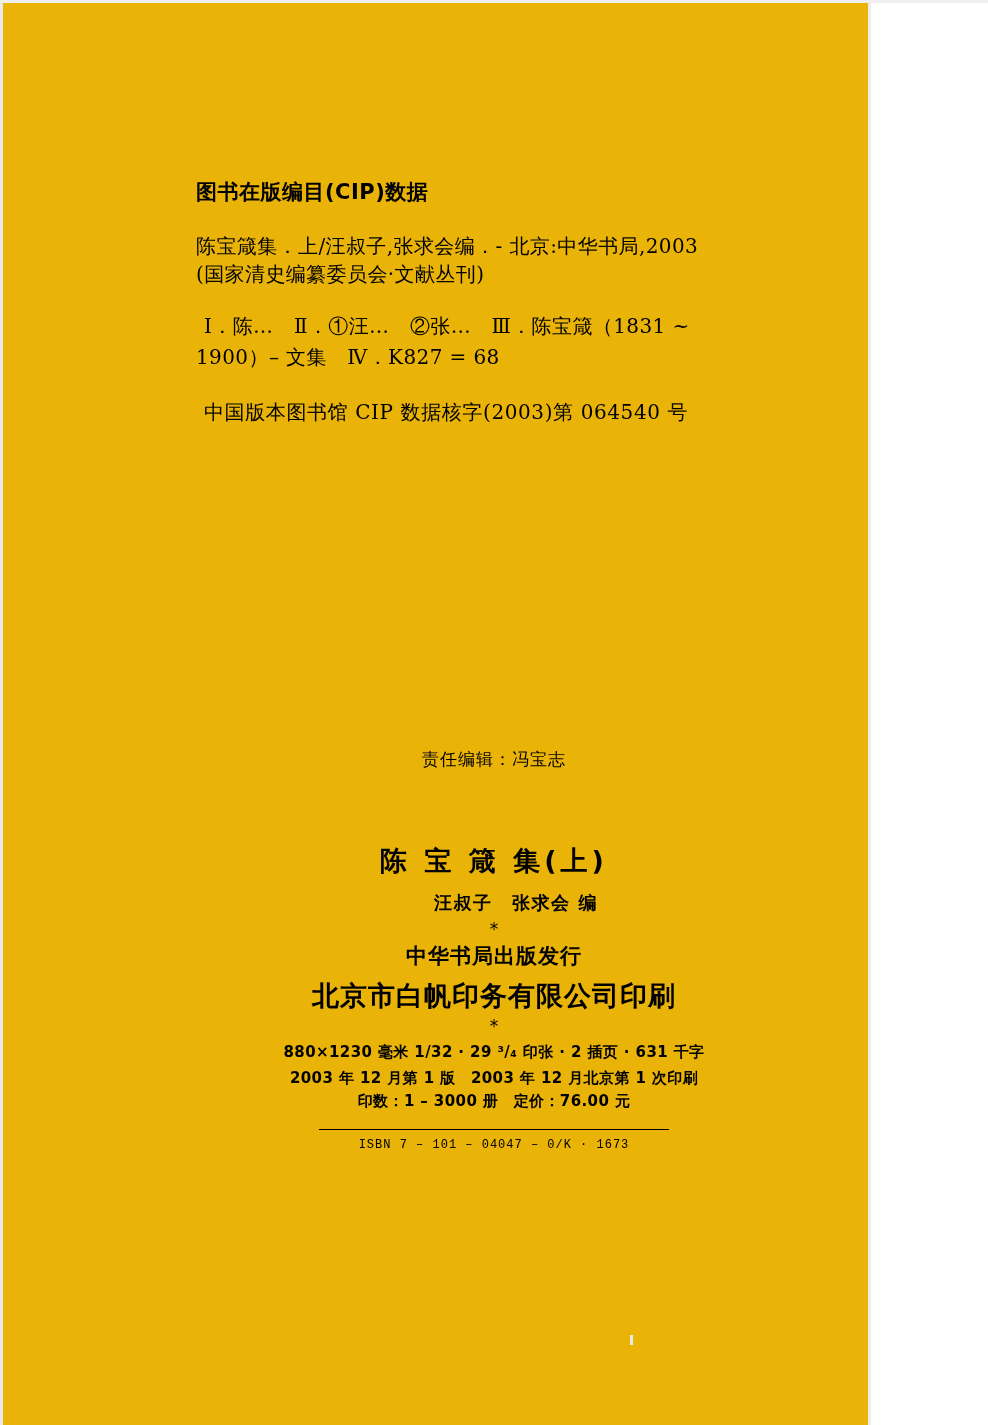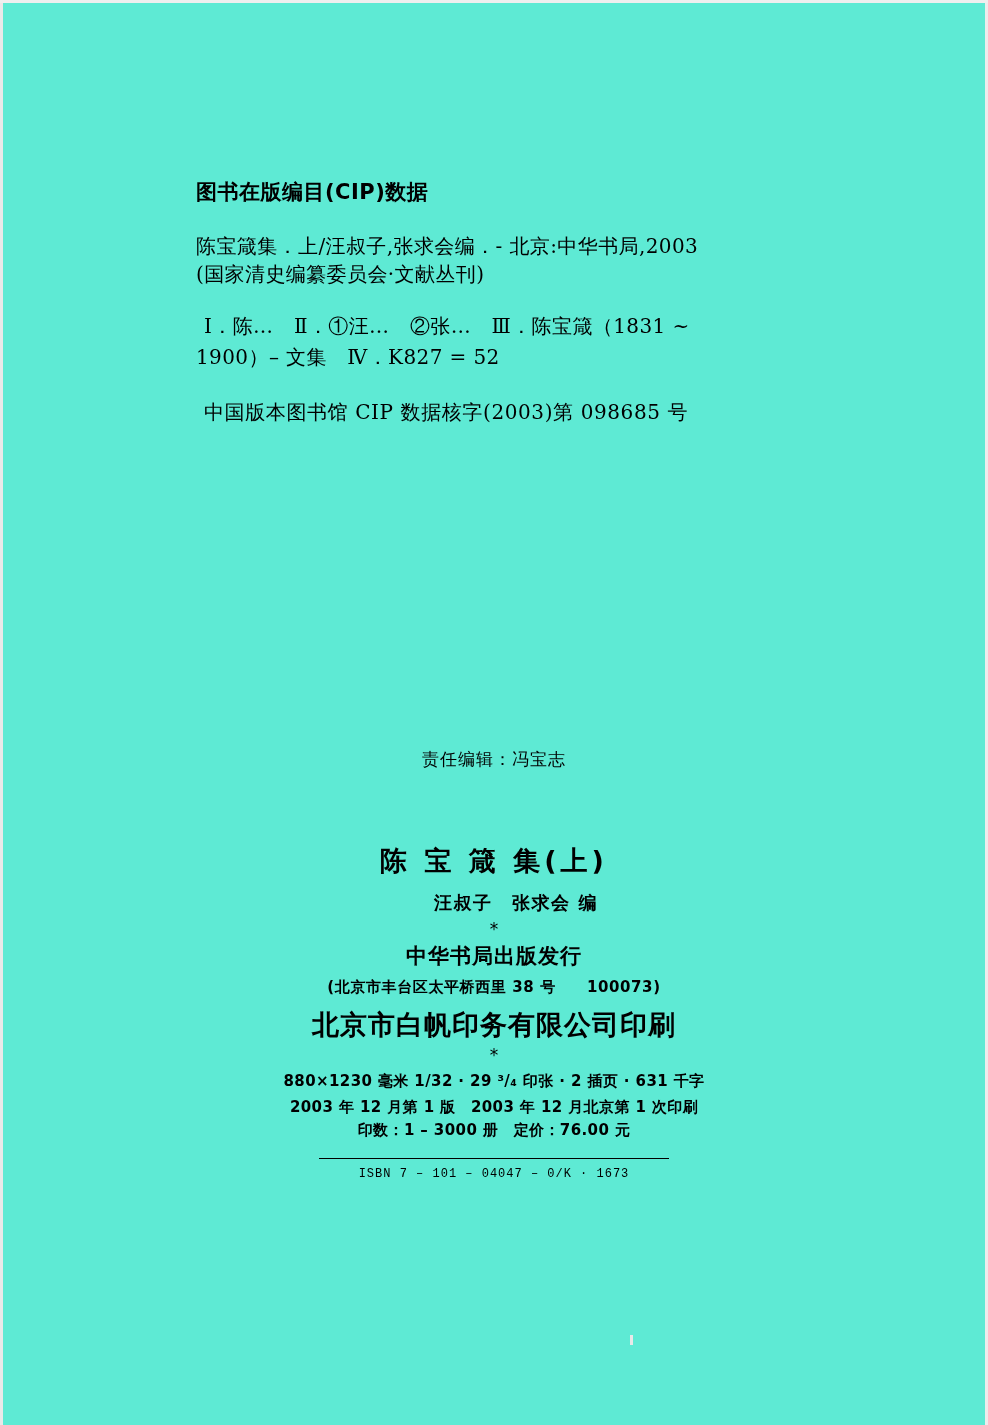--- a/index.html
+++ b/index.html
@@ -11,23 +11,23 @@
     width: 988px;
     height: 1425px;
     position: relative;
     font-family: "DejaVu Serif", "Liberation Serif", serif;
     color: #000000;
     overflow: hidden;
   }
   .page {
     position: absolute;
     left: 0; top: 0;
-    width: 988px;
+    width: 871px;
     height: 1425px;
-    background: #5eead4;
+    background: #eab308;
   }
   
   .scan-edge-left {
     position: absolute;
     left: 0; top: 0;
     width: 3px; height: 1425px;
     background: #e9e9e9;
   }
   .scan-edge-right {
     position: absolute;
@@ -194,32 +194,31 @@
   <div class="scan-edge-left"></div>
   <div class="scan-edge-right"></div>
   <div class="scan-edge-top"></div>
 
   <div class="cip-block">
     <div class="cip-heading">图书在版编目(CIP)数据</div>
     <div class="cip-line">陈宝箴集．上/汪叔子,张求会编．- 北京:中华书局,2003</div>
     <div class="cip-line indent">(国家清史编纂委员会·文献丛刊)</div>
     <div class="cip-index">
       <div class="row1">Ⅰ．陈…　Ⅱ．①汪…　②张…　Ⅲ．陈宝箴（1831 ~</div>
-      <div class="row2">1900）– 文集　Ⅳ．K827 = 52</div>
+      <div class="row2">1900）– 文集　Ⅳ．K827 = 68</div>
     </div>
-    <div class="cip-verify">中国版本图书馆 CIP 数据核字(2003)第 098685 号</div>
+    <div class="cip-verify">中国版本图书馆 CIP 数据核字(2003)第 064540 号</div>
   </div>
 
   <div class="colophon">
     <div class="editor-line">责任编辑：冯宝志</div>
     <div class="book-title">陈 宝 箴 集(上)</div>
     <div class="editors">汪叔子　张求会 编</div>
     <div class="star">*</div>
     <div class="publisher">中华书局出版发行</div>
-    <div class="address">(北京市丰台区太平桥西里 38 号　　100073)</div>
     <div class="printer">北京市白帆印务有限公司印刷</div>
     <div class="star">*</div>
     <div class="spec-line">880×1230 毫米 1/32 · 29 ³/₄ 印张 · 2 插页 · 631 千字</div>
     <div class="spec-line">2003 年 12 月第 1 版　2003 年 12 月北京第 1 次印刷</div>
     <div class="price-line">印数：1 – 3000 册　定价：76.00 元</div>
     <div class="rule"></div>
     <div class="isbn-bottom">ISBN 7 – 101 – 04047 – 0/K · 1673</div>
   </div>
 
   <div class="faint-mark"></div>

